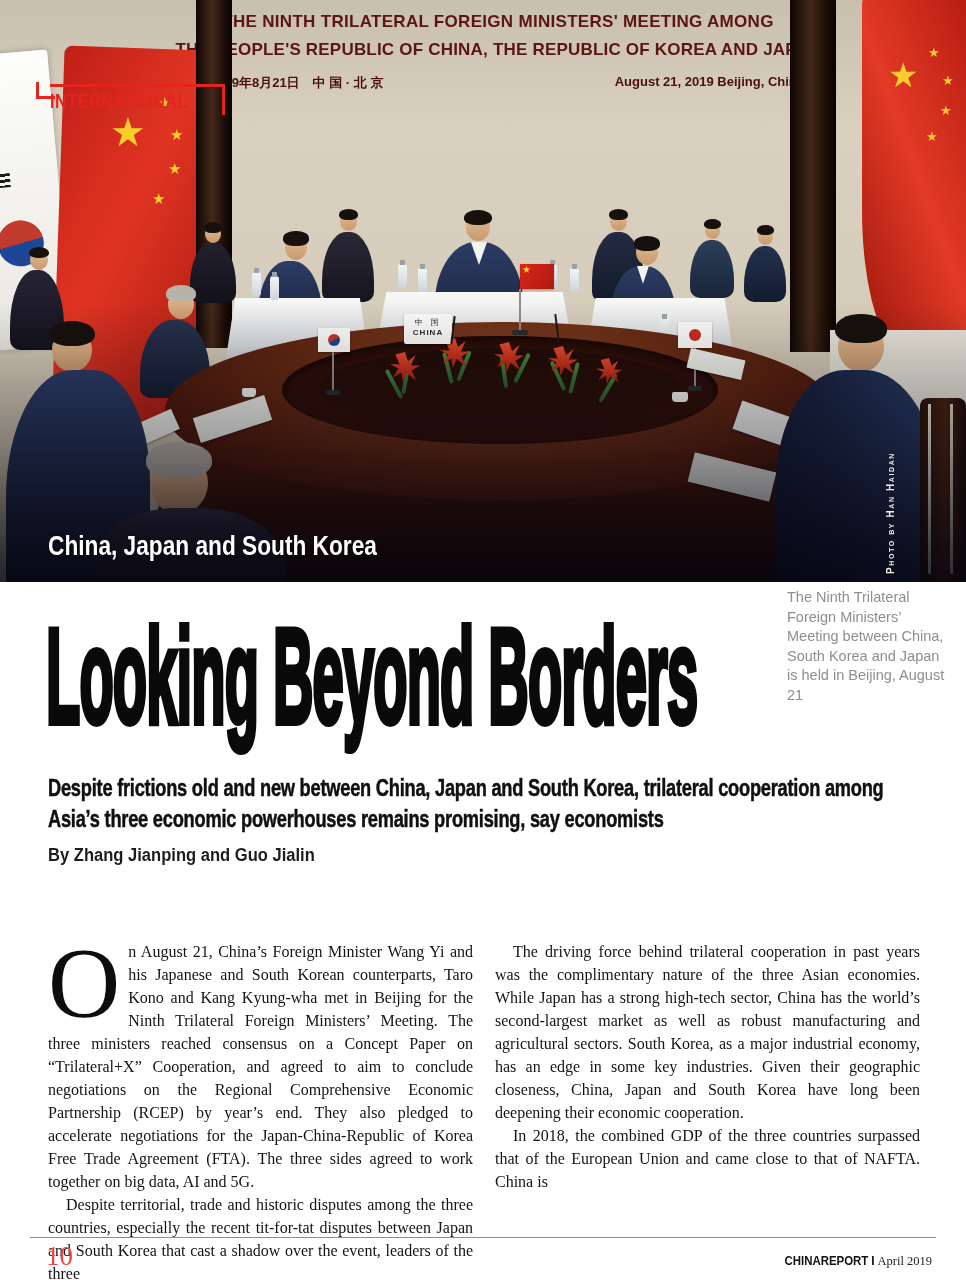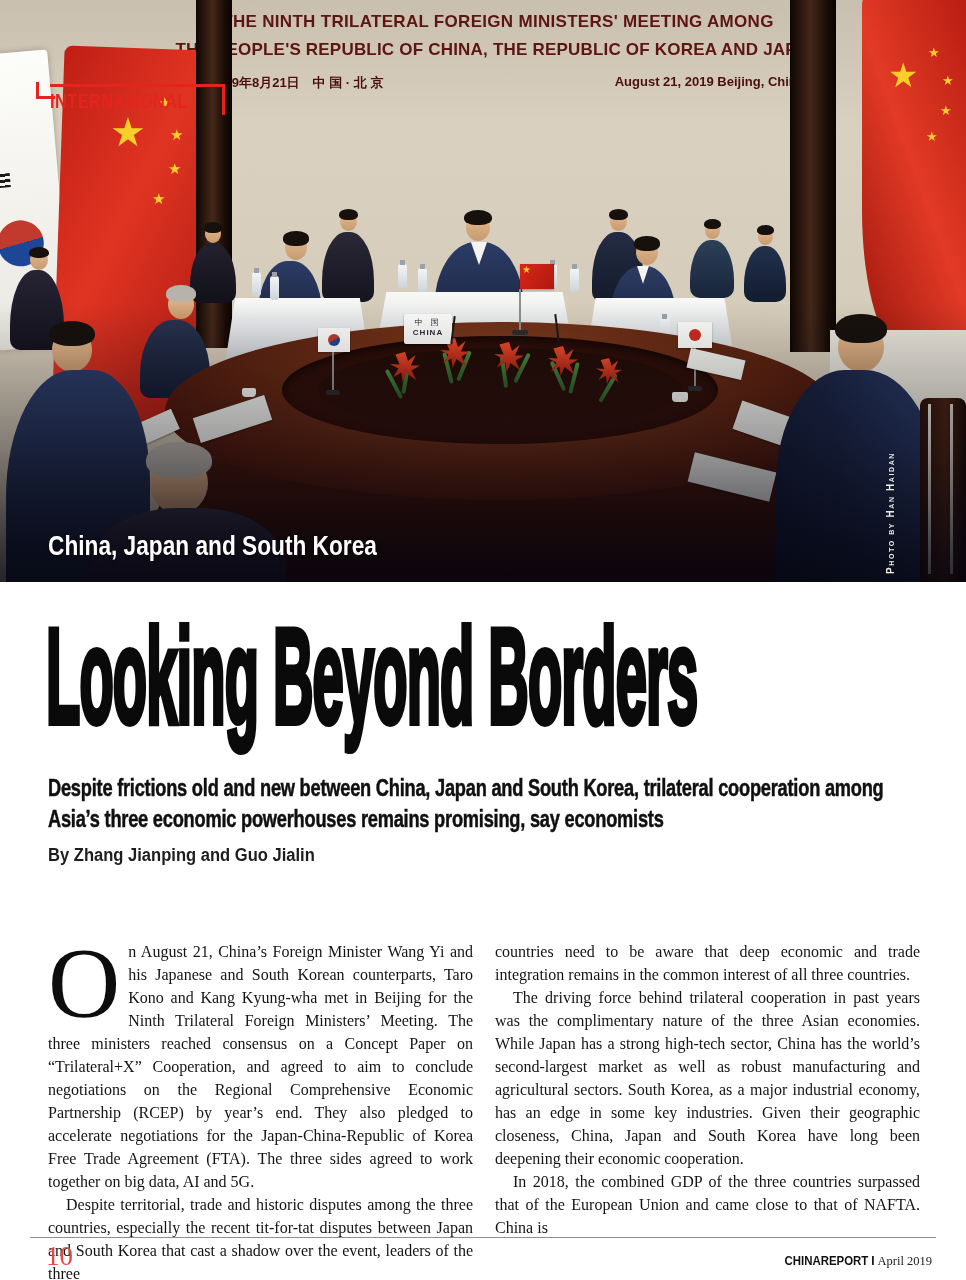--- a/index.html
+++ b/index.html
@@ -283,39 +283,39 @@
 
     <div class="intl">
       <span>INTERNATIONAL</span>
     </div>
     <div class="intl-l"></div>
 
     <div class="photo-cap">China, Japan and South Korea</div>
     <div class="photo-credit">Photo by Han Haidan</div>
   </div>
 
+  <div class="side-caption">The Ninth Trilateral Foreign Ministers’ Meeting between China, South Korea and Japan is held in Beijing, August 21</div>
 
   <div class="headline-wrap">
     <span class="headline-text">Looking Beyond Borders</span>
   </div>
 
   <div class="subhead">
     <div class="subline">Despite frictions old and new between China, Japan and South Korea, trilateral cooperation among</div>
     <div class="subline">Asia’s three economic powerhouses remains promising, say economists</div>
   </div>
 
   <div class="byline">By Zhang Jianping and Guo Jialin</div>
 
   <div class="article">
     <div class="col">
       <p><span class="dropcap">O</span><span>n August 21, China’s Foreign Minister Wang Yi and his Japanese and South Korean counterparts, Taro Kono and Kang Kyung-wha met in Beijing for the Ninth Trilateral Foreign Ministers’ Meeting. The three ministers reached consensus on a Concept Paper on “Trilateral+X” Cooperation, and agreed to aim to conclude negotiations on the Regional Comprehensive Economic Partnership (RCEP) by year’s end. They also pledged to accelerate negotiations for the Japan-China-Republic of Korea Free Trade Agreement (FTA). The three sides agreed to work together on big data, AI and 5G.</span></p>
       <p class="indent">Despite territorial, trade and historic disputes among the three countries, especially the recent tit-for-tat disputes between Japan and South Korea that cast a shadow over the event, leaders of the three</p>
     </div>
     <div class="col">
-      <p>countries need to be aware that deep economic and trade integration remains in the common interest of all three countries.</p>
       <p class="indent">The driving force behind trilateral cooperation in past years was the complimentary nature of the three Asian economies. While Japan has a strong high-tech sector, China has the world’s second-largest market as well as robust manufacturing and agricultural sectors. South Korea, as a major industrial economy, has an edge in some key industries. Given their geographic closeness, China, Japan and South Korea have long been deepening their economic cooperation.</p>
       <p class="indent">In 2018, the combined GDP of the three countries surpassed that of the European Union and came close to that of NAFTA. China is</p>
     </div>
   </div>
 
   <div class="footer">
     <span class="pageno">10</span>
     <span class="footRight">
       <span class="brand">CHINAREPORT</span><span class="fsep">I</span><span class="fissue">April 2019</span>
     </span>

